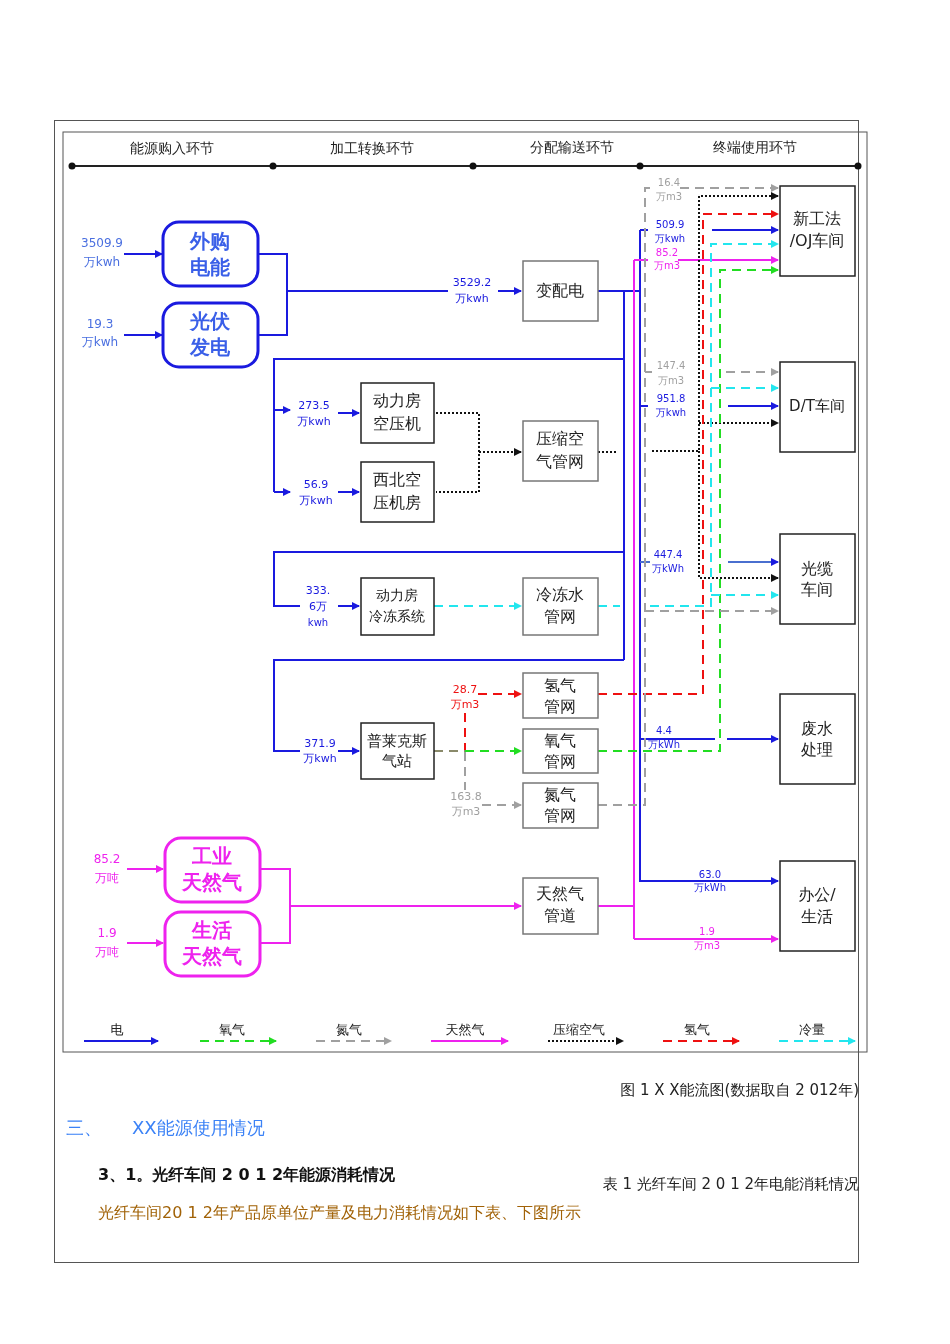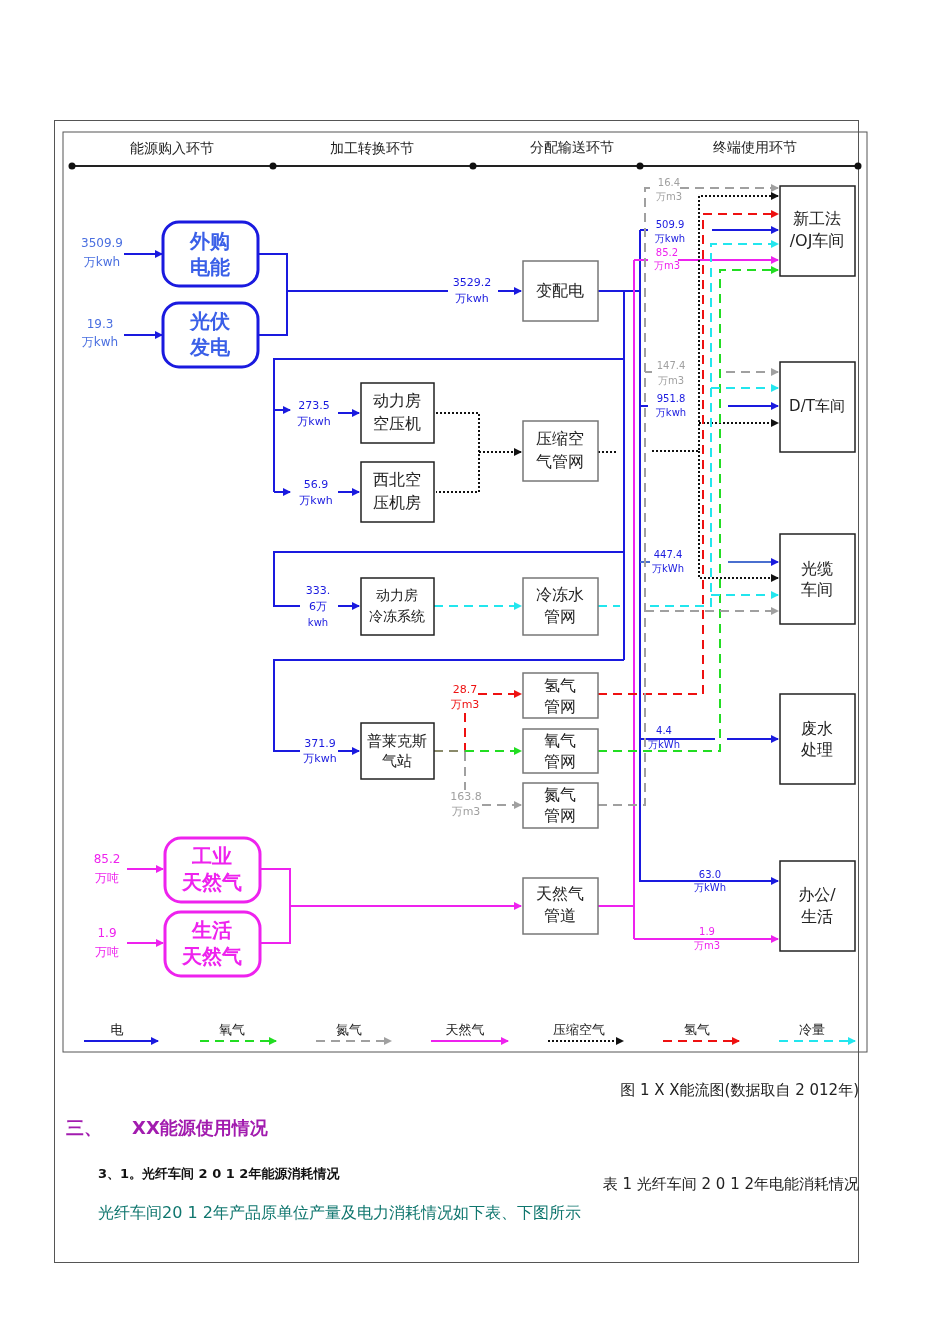--- a/index.html
+++ b/index.html
@@ -3,24 +3,24 @@
 <meta charset="utf-8">
 <style>
   html, body { margin:0; padding:0; background:#ffffff; }
   body { width:950px; height:1344px; position:relative; overflow:hidden;
          font-family:"DejaVu Sans","Liberation Sans",sans-serif; }
   #page-frame { position:absolute; left:54px; top:120px; width:805px; height:1143px;
                 border:1px solid #555; box-sizing:border-box; }
   #diagram { position:absolute; left:0; top:0; }
   .caption { position:absolute; left:54px; width:805px; text-align:right;
              font-size:15px; color:#222; }
-  .h-section { position:absolute; left:66px; top:1116px; font-size:18px; font-weight:bold; color:#a21caf; }
+  .h-section { position:absolute; left:66px; top:1116px; font-size:18px; font-weight:normal; color:#3b82f6; }
   .h-section .num { display:inline-block; width:66px; }
-  .h-sub { position:absolute; left:98px; top:1165px; font-size:13px; font-weight:bold; color:#111; }
-  .para { position:absolute; left:98px; top:1203px; font-size:16px; color:#0f766e; }
+  .h-sub { position:absolute; left:98px; top:1165px; font-size:16px; font-weight:bold; color:#111; }
+  .para { position:absolute; left:98px; top:1203px; font-size:16px; color:#a16207; }
   svg text { font-family:"DejaVu Sans","Liberation Sans",sans-serif; }
 </style>
 </head>
 <body>
 
 <div id="page-frame"></div>
 
 <svg id="diagram" width="950" height="1070" viewBox="0 0 950 1070" xmlns="http://www.w3.org/2000/svg">
   <defs>
     <marker id="m-electric" markerWidth="8" markerHeight="8" refX="7" refY="4" orient="auto" markerUnits="userSpaceOnUse">

